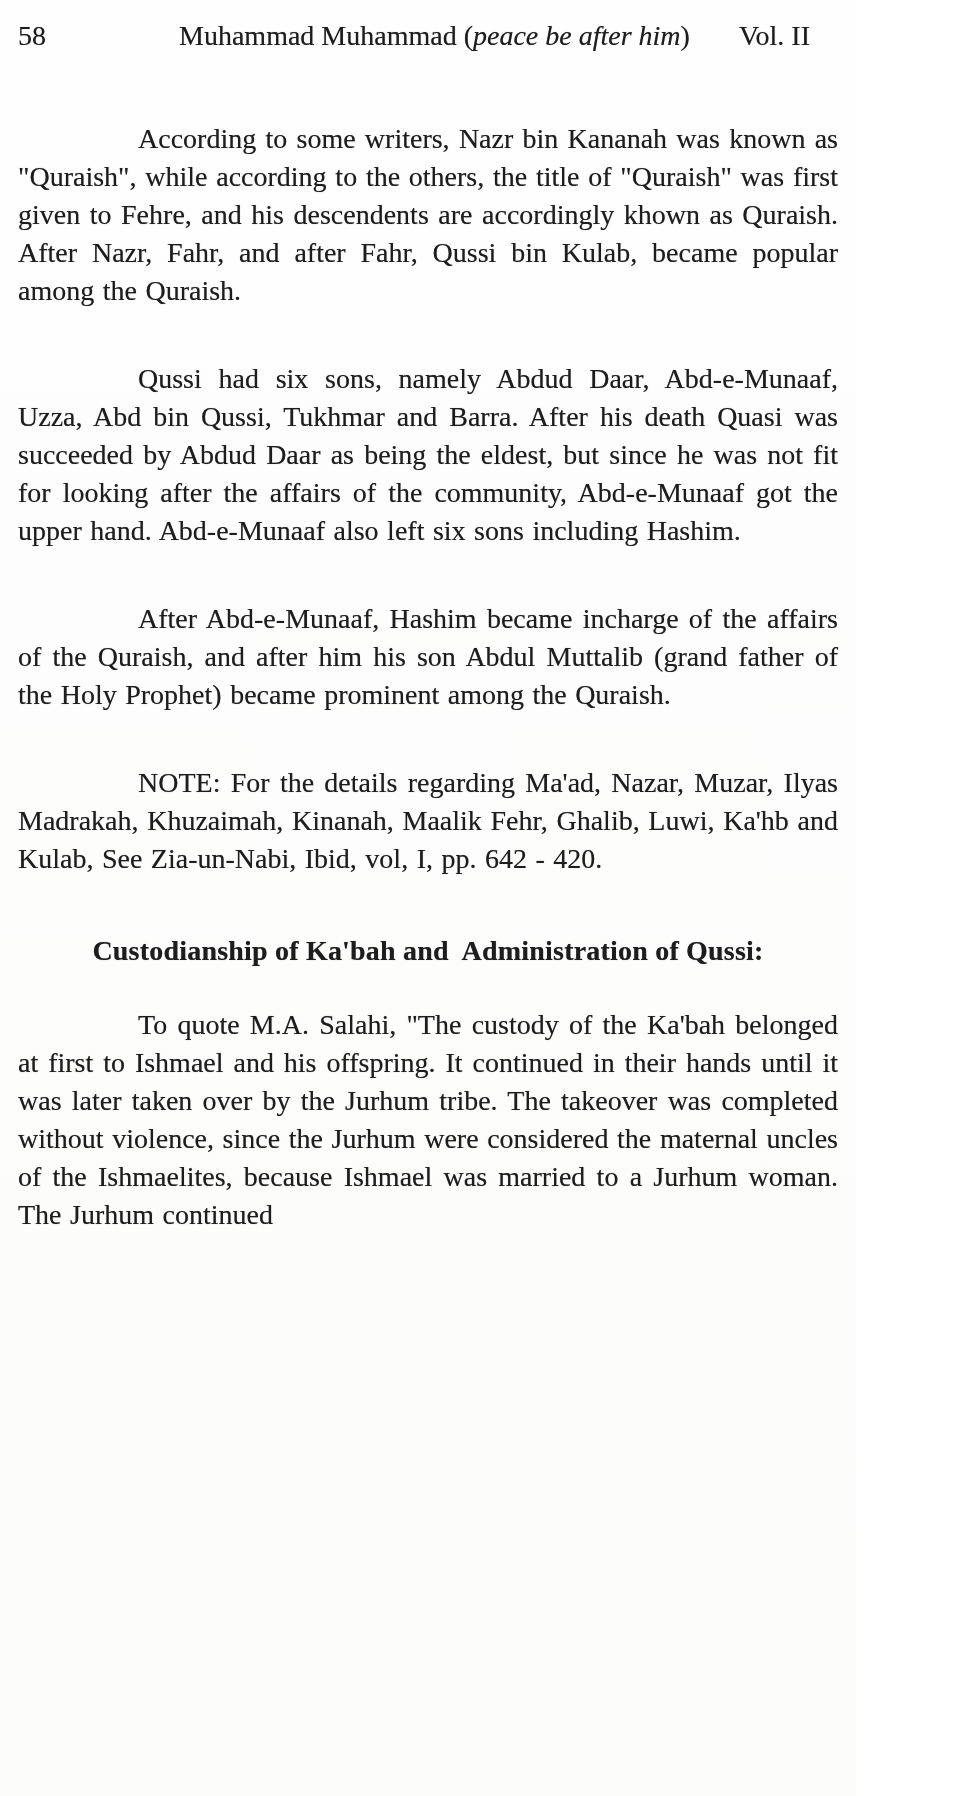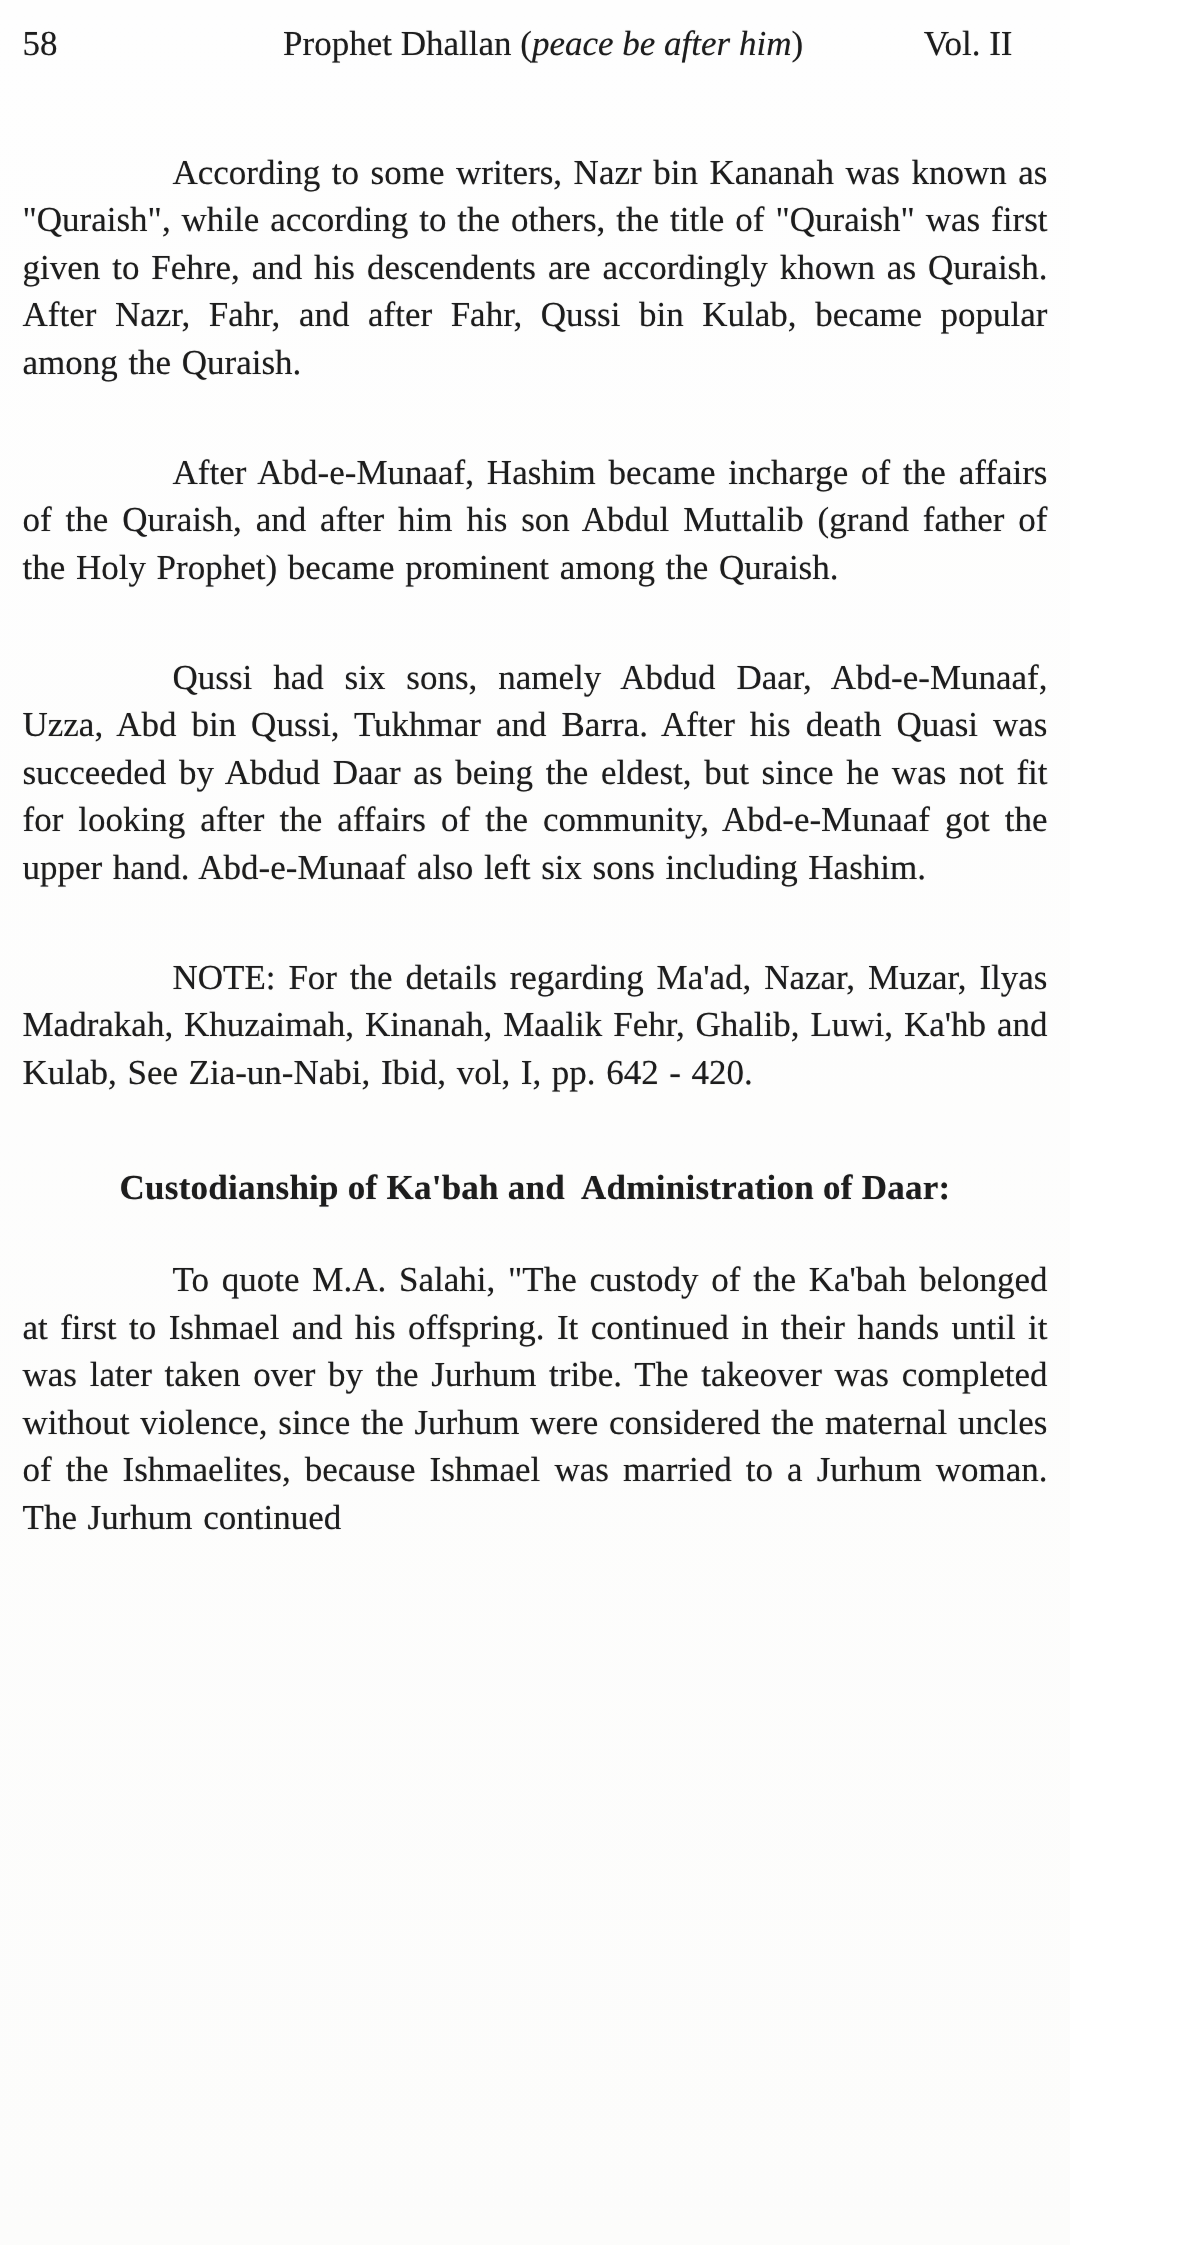--- a/index.html
+++ b/index.html
@@ -64,30 +64,30 @@
     letter-spacing: 0.2px;
   }
 </style>
 </head>
 <body>
 
 <div class="page">
 
   <div class="page-header">
     <span class="page-number">58</span>
-    <span class="running-title"><span>Prophet Dhallan (</span><i>peace be after him</i><span>)</span></span>
+    <span class="running-title"><span>Muhammad Muhammad (</span><i>peace be after him</i><span>)</span></span>
     <span class="volume-label">Vol. II</span>
   </div>
 
   <p class="body-para first">According to some writers, Nazr bin Kananah was known as "Quraish", while according to the others, the title of "Quraish" was first given to Fehre, and his descendents are accordingly khown as Quraish. After Nazr, Fahr, and after Fahr, Qussi bin Kulab, became popular among the Quraish.</p>
 
+  <p class="body-para">Qussi had six sons, namely Abdud Daar, Abd-e-Munaaf, Uzza, Abd bin Qussi, Tukhmar and Barra. After his death Quasi was succeeded by Abdud Daar as being the eldest, but since he was not fit for looking after the affairs of the community, Abd-e-Munaaf got the upper hand. Abd-e-Munaaf also left six sons including Hashim.</p>
+
   <p class="body-para">After Abd-e-Munaaf, Hashim became incharge of the affairs of the Quraish, and after him his son Abdul Muttalib (grand father of the Holy Prophet) became prominent among the Quraish.</p>
-
-  <p class="body-para">Qussi had six sons, namely Abdud Daar, Abd-e-Munaaf, Uzza, Abd bin Qussi, Tukhmar and Barra. After his death Quasi was succeeded by Abdud Daar as being the eldest, but since he was not fit for looking after the affairs of the community, Abd-e-Munaaf got the upper hand. Abd-e-Munaaf also left six sons including Hashim.</p>
 
 
   <p class="body-para">NOTE: For the details regarding Ma'ad, Nazar, Muzar, Ilyas Madrakah, Khuzaimah, Kinanah, Maalik Fehr, Ghalib, Luwi, Ka'hb and Kulab, See Zia-un-Nabi, Ibid, vol, I, pp. 642 - 420.</p>
 
-  <h2 class="section-heading">Custodianship of Ka'bah and  Administration of Daar:</h2>
+  <h2 class="section-heading">Custodianship of Ka'bah and  Administration of Qussi:</h2>
 
   <p class="body-para last">To quote M.A. Salahi, "The custody of the Ka'bah belonged at first to Ishmael and his offspring. It continued in their hands until it was later taken over by the Jurhum tribe. The takeover was completed without violence, since the Jurhum were considered the maternal uncles of the Ishmaelites, because Ishmael was married to a Jurhum woman. The Jurhum continued</p>
 
 </div>
 
 </body></html>

